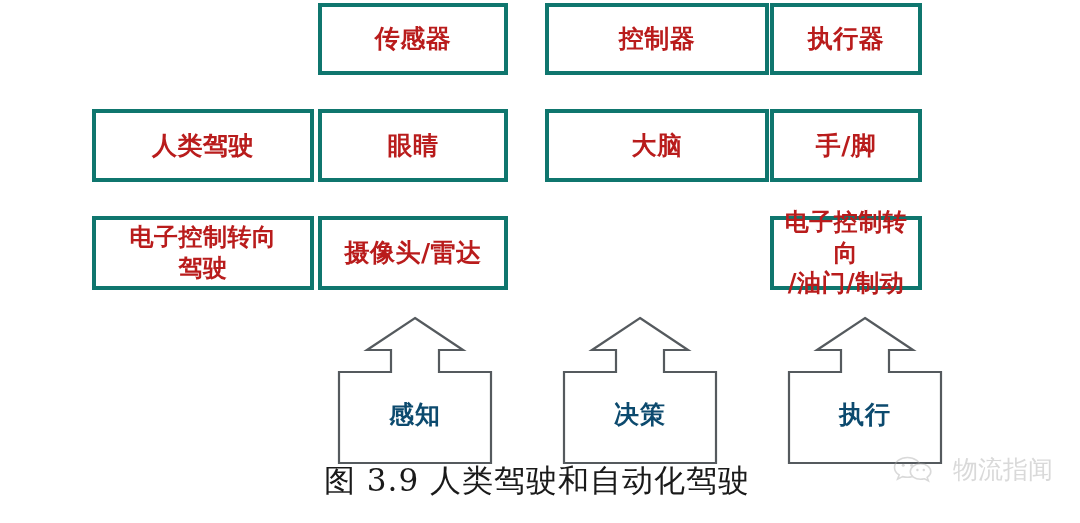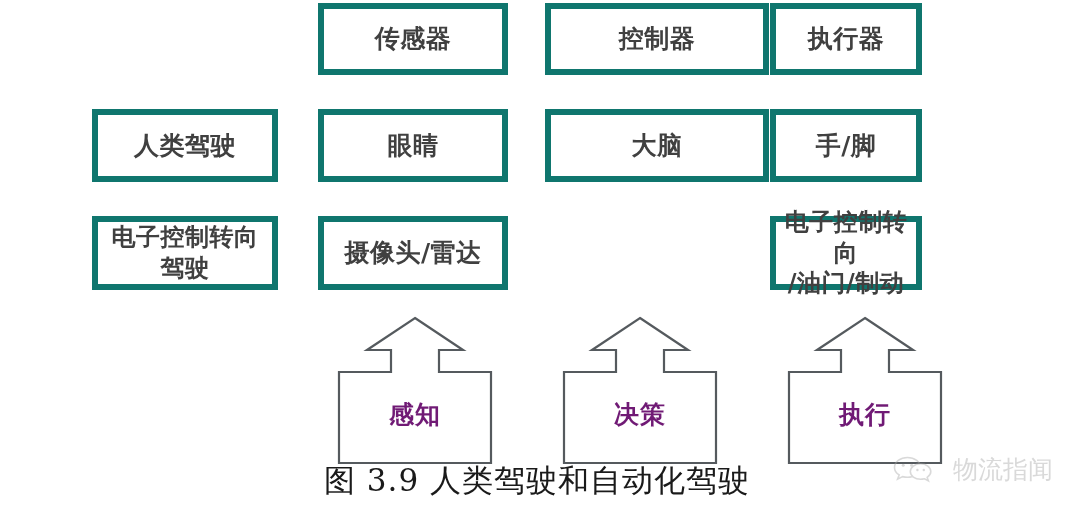--- a/index.html
+++ b/index.html
@@ -22,45 +22,45 @@
     left: 0;
     top: 0;
     width: 1080px;
     height: 523px;
   }
 
   
   .node-box {
     position: absolute;
     box-sizing: border-box;
-    border: 6px solid #0f766e;
+    border: 4px solid #0f766e;
     background: #ffffff;
     display: flex;
     align-items: center;
     justify-content: center;
     text-align: center;
     line-height: 1.28;
     font-weight: 700;
     font-size: 25px;
     letter-spacing: 0.5px;
-    color: #404040;
+    color: #b91c1c;
     white-space: pre-line;
     font-family: "DejaVu Sans", "Liberation Sans", sans-serif;
   }
   .node-box.two-line { font-size: 24px; }
 
   
   .r1 { top: 3px;   height: 72px; }
   
   .r2 { top: 109px; height: 73px; }
   
   .r3 { top: 216px; height: 74px; }
 
   
-  .c1 { left: 92px;  width: 186px; }
+  .c1 { left: 92px;  width: 222px; }
   .c2 { left: 318px; width: 190px; }
   .c3 { left: 545px; width: 224px; }
   .c4 { left: 770px; width: 152px; text-align: center; }
 
   
   .block-arrow {
     position: absolute;
     top: 314px;
     width: 158px;
     height: 152px;
@@ -74,21 +74,21 @@
     display: block;
   }
   .block-arrow .arrow-label {
     position: absolute;
     left: 0;
     top: 84px;
     width: 158px;
     text-align: center;
     font-size: 25px;
     font-weight: 700;
-    color: #701a75;
+    color: #0c4a6e;
     letter-spacing: 1px;
     font-family: "DejaVu Sans", "Liberation Sans", sans-serif;
   }
   .a1 { left: 336px; }
   .a2 { left: 561px; }
   .a3 { left: 786px; }
 
   
   #figure-caption {
     position: absolute;

